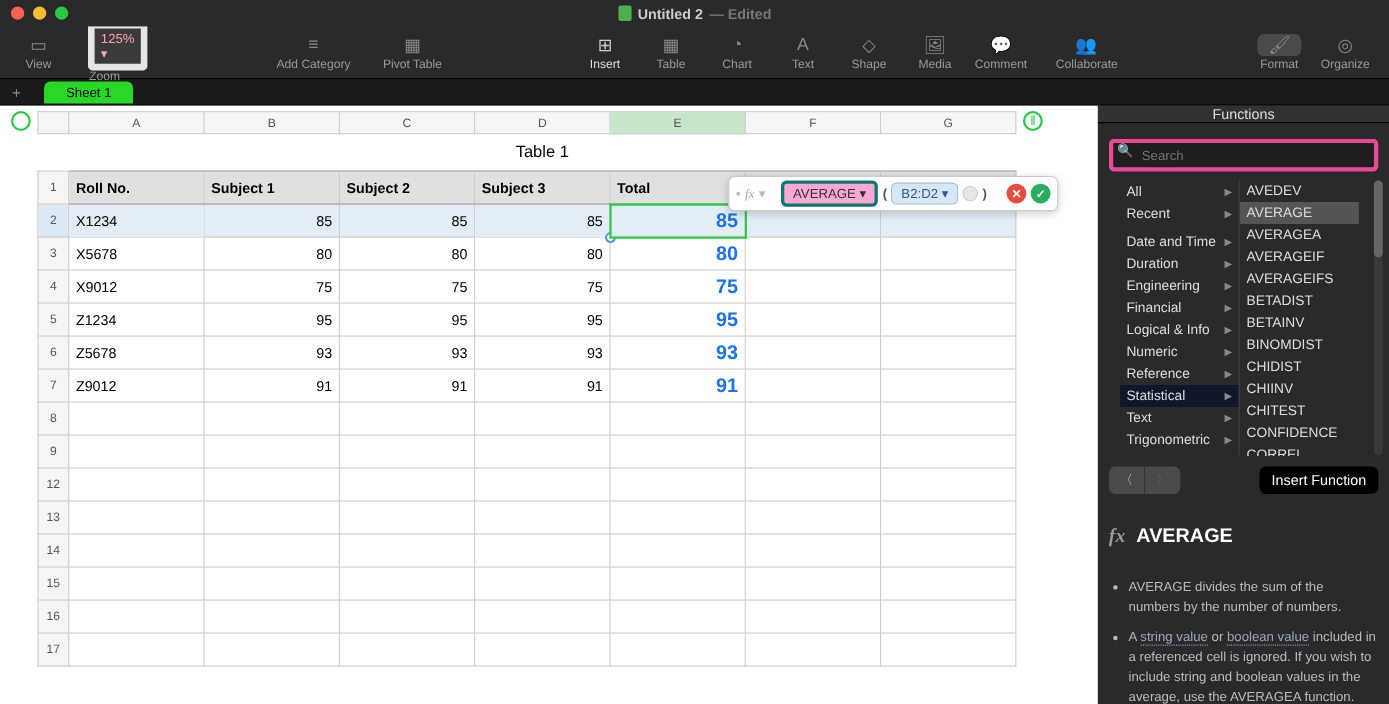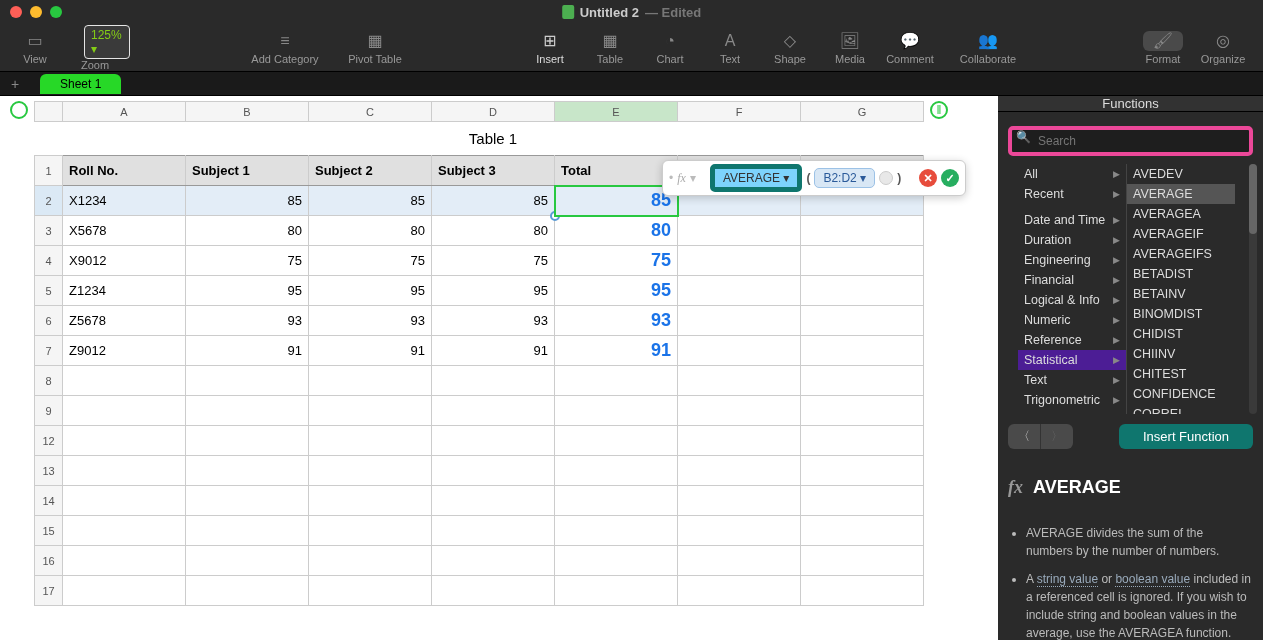--- a/index.html
+++ b/index.html
@@ -16,21 +16,21 @@
   .title-text .doc-icon { width: 12px; height: 14px; background: #4caf50; border-radius: 2px; }
   .title-text .edited { color: #777; font-weight: bold; }
 
   
   .toolbar { height: 48px; background: #2a2a2a; display: flex; align-items: center; border-bottom: 1px solid #000; padding: 0 10px; }
   .tb-group { display: flex; flex-direction: column; align-items: center; justify-content: center; height: 100%; color: #999; font-size: 11px; }
   .tb-group .icon { height: 20px; display: flex; align-items: center; justify-content: center; margin-bottom: 2px; color: #888; font-size: 16px; }
   .tb-spacer { flex: 1; }
   .tb-view { width: 50px; }
   .tb-zoom { width: 70px; }
-  .zoom-select { background: #3a3a3a; border: 1px solid #e5e5e5; color: #84cc16; font-size: 12px; padding: 2px 6px; border-radius: 4px; margin-left: 24px; }
+  .zoom-select { background: #3a3a3a; border: 6px solid #e5e5e5; color: #fca5a5; font-size: 12px; padding: 2px 6px; border-radius: 4px; margin-left: 24px; }
   .tb-item { width: 60px; }
   .tb-item-wide { width: 90px; }
   .tb-format-btn { background: #4a4a4a; border-radius: 6px; padding: 4px 10px; margin-bottom: 2px; }
 
   
   .sheet-tabs { height: 24px; background: #1a1a1a; display: flex; align-items: center; border-bottom: 1px solid #000; }
   .add-sheet { width: 30px; text-align: center; color: #888; font-size: 14px; }
   .sheet-tab { background: #27d827; color: #000; padding: 3px 20px; border-radius: 6px 6px 0 0; font-size: 12px; font-weight: 500; margin-left: 10px; }
 
   
@@ -59,47 +59,47 @@
   
   tr.selected-row td { background: #e3edf7 !important; }
   tr.selected-row td:first-child { background: #d0dce8 !important; }
   td.active-cell { outline: 2px solid #28c840; outline-offset: -1px; position: relative; }
   .sel-handle { width: 10px; height: 10px; background: #fff; border: 2px solid #5a9bd5; border-radius: 50%; position: absolute; }
 
   
   .formula-editor { position: absolute; left: 662px; top: 64px; display: flex; align-items: center; gap: 4px; background: #fff; padding: 3px 6px; border: 1px solid #ccc; border-radius: 6px; box-shadow: 0 2px 8px rgba(0,0,0,.2); font-size: 12px; }
   .formula-editor .fx { color: #aaa; font-style: italic; font-family: serif; }
   .formula-pill { display: inline-flex; align-items: center; padding: 2px 8px; border-radius: 5px; font-size: 12px; }
-  .pill-func { background: #7dd3fc; color: #333; border: 5px solid #0f766e; }
+  .pill-func { background: #f9a8d4; color: #333; border: 3px solid #0f766e; }
   .pill-range { background: #d8e7f5; color: #2a5a9a; border: 1px solid #9cc2e6; }
   .pill-grey { background: #e8e8e8; color: #aaa; border: 1px solid #ccc; width: 14px; height:14px; border-radius:50%; padding:0; }
   .btn-circle { width: 18px; height: 18px; border-radius: 50%; color: #fff; display: flex; align-items: center; justify-content: center; font-size: 11px; font-weight: bold; }
   .btn-cancel { background: #e74c3c; }
   .btn-ok { background: #27ae60; }
 
   
   .insp-header { height: 40px; display: flex; align-items: center; justify-content: center; font-size: 13px; color: #ddd; border-bottom: 1px solid #000; background: #323232; }
   .insp-search { margin: 14px 10px 8px 10px; }
   .insp-search input { width: 100%; background: #1e1e1e; border: 4px solid #ec4899; border-radius: 5px; padding: 4px 8px 4px 26px; color: #ccc; font-size: 12px; }
   .insp-search { position: relative; }
   .insp-search .sicon { position: absolute; left: 8px; top: 4px; color: #888; font-size: 12px; }
 
   .insp-lists { display: flex; margin: 0 10px; height: 250px; }
   .insp-list { flex: 1; overflow-y: auto; font-size: 12.5px; }
   .insp-list.left { border-right: 1px solid #444; }
   .insp-list-item { padding: 3px 6px; display: flex; justify-content: space-between; align-items: center; color: #ddd; }
-  .insp-list-item.sel { background: #4c1d95; text-align: center; }
+  .insp-list-item.sel { background: #0f172a; text-align: center; }
   .insp-list-item.sel2 { background: #555; }
   .chev { color: #888; font-size: 9px; }
 
   .insp-nav { display: flex; justify-content: space-between; align-items: center; margin: 10px 10px; }
   .nav-arrows { display:flex; background: #4a4a4a; border-radius: 6px; }
   .nav-arrows span { padding: 4px 10px; color: #ccc; font-size: 12px; }
   .nav-arrows span:first-child { border-right: 1px solid #333; }
-  .insert-fn { background: #0f766e; color: #fff; padding: 5px 24px; border-radius: 6px; font-size: 13px; }
+  .insert-fn { background: #000000; color: #fff; padding: 5px 11px; border-radius: 6px; font-size: 13px; }
 
   .insp-help { margin: 18px 10px 0 10px; }
   .insp-help-title { font-size: 18px; color: #fff; font-weight: 600; display: flex; align-items: center; gap: 10px; }
   .insp-help-title .fx2 { font-style: italic; font-family: Georgia, serif; color: #999; }
   .insp-help ul { margin-top: 26px; padding-left: 18px; font-size: 12px; color: #bbb; line-height: 1.5; }
   .insp-help ul li { margin-bottom: 10px; }
   .insp-help .dotted { color: #9ab; border-bottom: 1px dotted #9ab; }
 
   .insp-scroll { width: 8px; background: #3a3a3a; border-radius: 4px; }
   .insp-scroll-thumb { background: #666; border-radius: 4px; }

